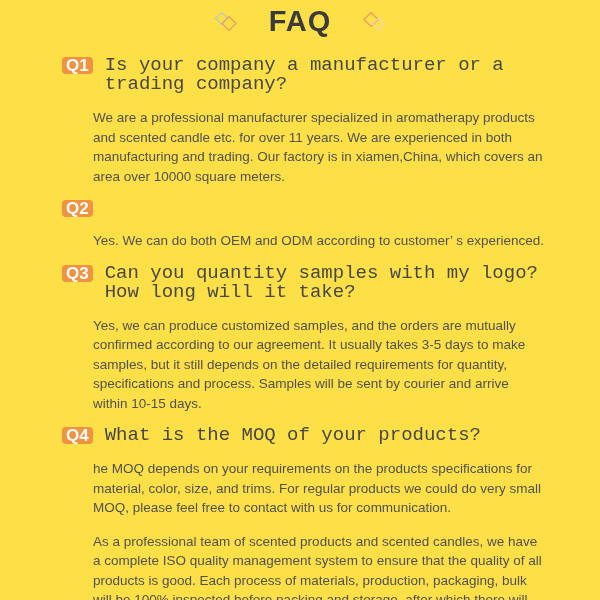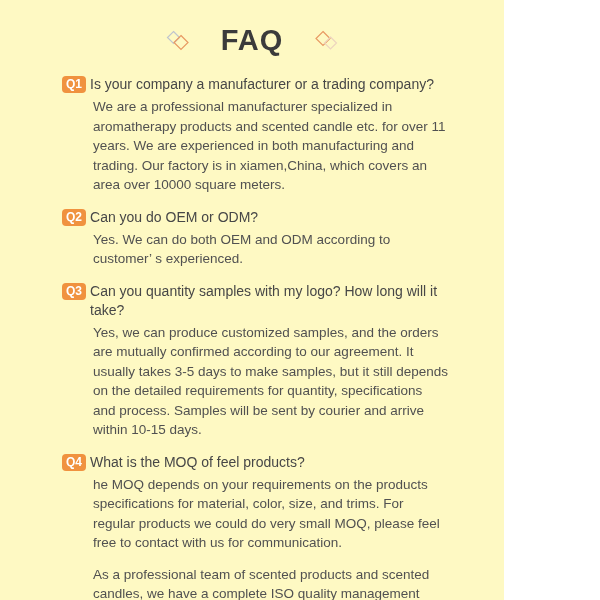--- a/index.html
+++ b/index.html
@@ -1,24 +1,24 @@
 <!DOCTYPE html>
 <html><head>
 <meta charset="utf-8">
 <style>
   * { box-sizing: border-box; }
   html, body { margin: 0; padding: 0; background: #ffffff; }
   body { font-family: "Liberation Sans", sans-serif; }
   .page {
     position: relative;
-    width: 504px;
+    width: 600px;
     height: 600px;
     overflow: hidden;
-    background: #fef9c3;
-    padding: 22px 56px 0 62px;
+    background: #fde047;
+    padding: 3px 56px 0 62px;
   }
   .header {
     display: flex;
     align-items: center;
     justify-content: center;
     gap: 30px;
     margin-bottom: 16px;
     margin-left: -6px;
   }
   .title {
@@ -28,40 +28,41 @@
     letter-spacing: 1px;
     line-height: 36px;
   }
   .decor { display: block; }
   .faq-item { margin-bottom: 12px; }
   .q-row { display: flex; align-items: flex-start; }
   .badge {
     flex: 0 0 auto;
     background: #f0923f;
     color: #ffffff;
-    font-size: 12px;
+    font-size: 17px;
     font-weight: bold;
     line-height: 13px;
     padding: 2px 4px;
     border-radius: 4px;
-    margin-right: 4px;
+    margin-right: 12px;
     margin-top: 2px;
   }
   .question {
-    font-size: 14px;
+    font-size: 19px;
     color: #474747;
     line-height: 19px;
     padding-top: 1px;
     max-width: 470px;
+    font-family: Liberation Mono, monospace;
   }
   .answer {
     font-size: 13.5px;
     color: #515151;
     line-height: 19.5px;
-    margin: 3px 0 0 31px;
+    margin: 14px 0 0 31px;
     max-width: 455px;
   }
 </style>
 </head>
 <body>
 
 <div class="page">
 
   <div class="header">
     <svg class="decor" width="27" height="25" viewBox="0 0 27 25">
@@ -79,37 +80,36 @@
     <div class="q-row">
       <span class="badge">Q1</span>
       <span class="question">Is your company a manufacturer or a trading company?</span>
     </div>
     <div class="answer">We are a professional manufacturer specialized in aromatherapy products and scented candle etc. for over 11 years. We are experienced in both manufacturing and trading. Our factory is in xiamen,China, which covers an area over 10000 square meters.</div>
   </div>
 
   <div class="faq-item">
     <div class="q-row">
       <span class="badge">Q2</span>
-      <span class="question">Can you do OEM or ODM?</span>
     </div>
     <div class="answer">Yes. We can do both OEM and ODM according to customer’ s experienced.</div>
   </div>
 
   <div class="faq-item">
     <div class="q-row">
       <span class="badge">Q3</span>
       <span class="question">Can you quantity samples with my logo? How long will it take?</span>
     </div>
     <div class="answer">Yes, we can produce customized samples, and the orders are mutually confirmed according to our agreement. It usually takes 3-5 days to make samples, but it still depends on the detailed requirements for quantity, specifications and process. Samples will be sent by courier and arrive within 10-15 days.</div>
   </div>
 
   <div class="faq-item">
     <div class="q-row">
       <span class="badge">Q4</span>
-      <span class="question">What is the MOQ of feel products?</span>
+      <span class="question">What is the MOQ of your products?</span>
     </div>
     <div class="answer">he MOQ depends on your requirements on the products specifications for material, color, size, and trims. For regular products we could do very small MOQ, please feel free to contact with us for communication.</div>
   </div>
 
   <div class="faq-item">
     <div class="answer">As a professional team of scented products and scented candles, we have a complete ISO quality management system to ensure that the quality of all products is good. Each process of materials, production, packaging, bulk will be 100% inspected before packing and storage, after which there will be a final random inspection before shipment. In addition, we also welcome third-party inspections nominated by customers.</div>
   </div>
 
 </div>
 

